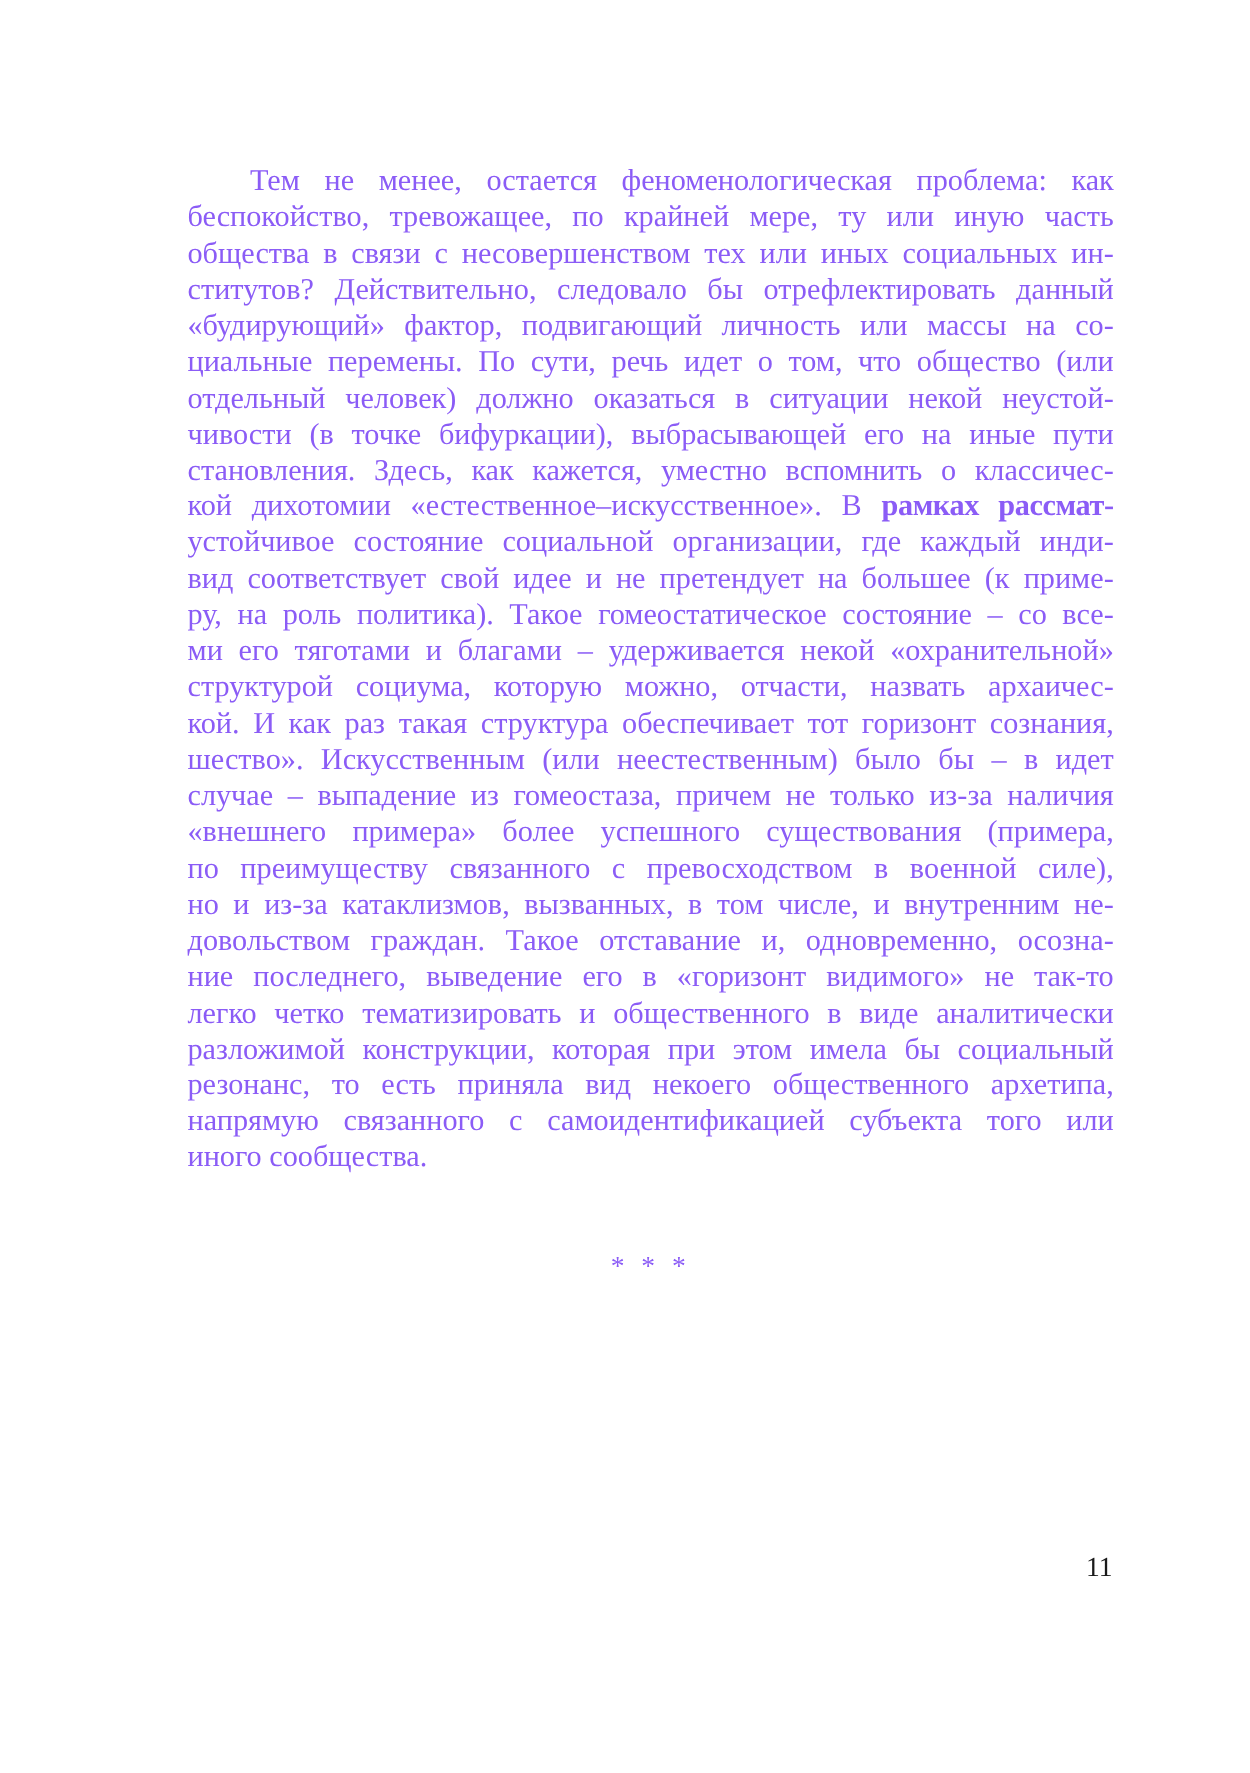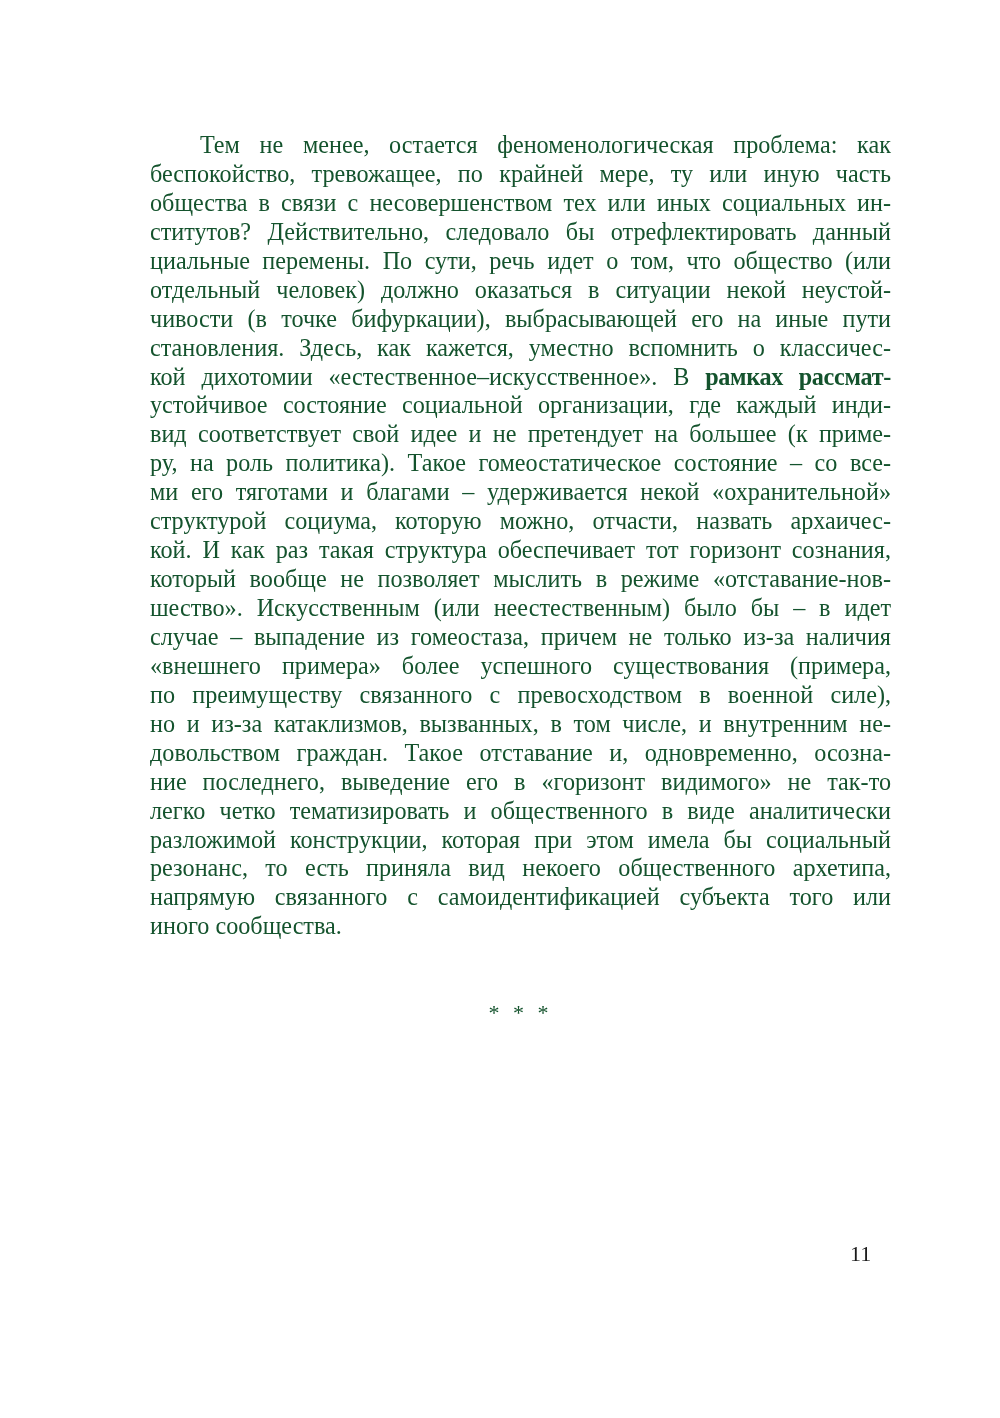--- a/index.html
+++ b/index.html
@@ -1,59 +1,59 @@
 <!DOCTYPE html>
 <html><head>
 <meta charset="utf-8">
 <style>
   html, body { margin: 0; padding: 0; background: #ffffff; }
   body { width: 1000px; height: 1418px; position: relative; overflow: hidden; }
   .page {
     position: absolute; left: 150px; top: 131px; width: 741px;
     font-family: "Liberation Serif", "DejaVu Serif", serif;
-    font-size: 24.2px; line-height: 28.95px; color: #14532d;
+    font-size: 24.2px; line-height: 28.95px; color: #8b5cf6;
   }
   .para { margin: 0; text-align: justify; text-align-last: left; }
   .line { display: block; text-align: justify; text-align-last: justify; white-space: nowrap; height: 28.95px; }
   .line.indent { padding-left: 50px; }
   .line.last { text-align-last: left; }
   .line .bold { font-weight: bold; letter-spacing: -0.3px; }
   .separator {
     text-align: center; margin: 0; height: 28.95px;
     position: relative; left: 0; width: 741px;
     letter-spacing: 4px; font-size: 22px;
   }
   .sep-wrap { margin-top: 58px; margin-bottom: 58px; }
   .page-number {
-    position: absolute; top: 1241px; left: 850px; width: 40px; 
+    position: absolute; top: 1241px; left: 850px; width: 40px; text-align: right;
     font-family: "Liberation Serif", "DejaVu Serif", serif;
     font-size: 22px; color: #1a1a1a;
   }
 </style>
 </head>
 <body>
 
 <div class="page">
   <div class="para">
     <span class="line indent">Тем не менее, остается феноменологическая проблема: как</span>
     <span class="line">беспокойство, тревожащее, по крайней мере, ту или иную часть</span>
     <span class="line">общества в связи с несовершенством тех или иных социальных ин-</span>
     <span class="line">ститутов? Действительно, следовало бы отрефлектировать данный</span>
+    <span class="line">«будирующий» фактор, подвигающий личность или массы на со-</span>
     <span class="line">циальные перемены. По сути, речь идет о том, что общество (или</span>
     <span class="line">отдельный человек) должно оказаться в ситуации некой неустой-</span>
     <span class="line">чивости (в точке бифуркации), выбрасывающей его на иные пути</span>
     <span class="line">становления. Здесь, как кажется, уместно вспомнить о классичес-</span>
     <span class="line"><span>кой дихотомии «естественное–искусственное». В </span><span class="bold">рамках рассмат-</span></span>
     <span class="line">устойчивое состояние социальной организации, где каждый инди-</span>
     <span class="line">вид соответствует свой идее и не претендует на большее (к приме-</span>
     <span class="line">ру, на роль политика). Такое гомеостатическое состояние – со все-</span>
     <span class="line">ми его тяготами и благами – удерживается некой «охранительной»</span>
     <span class="line">структурой социума, которую можно, отчасти, назвать архаичес-</span>
     <span class="line">кой. И как раз такая структура обеспечивает тот горизонт сознания,</span>
-    <span class="line">который вообще не позволяет мыслить в режиме «отставание-нов-</span>
     <span class="line">шество». Искусственным (или неестественным) было бы – в идет</span>
     <span class="line">случае – выпадение из гомеостаза, причем не только из-за наличия</span>
     <span class="line">«внешнего примера» более успешного существования (примера,</span>
     <span class="line">по преимуществу связанного с превосходством в военной силе),</span>
     <span class="line">но и из-за катаклизмов, вызванных, в том числе, и внутренним не-</span>
     <span class="line">довольством граждан. Такое отставание и, одновременно, осозна-</span>
     <span class="line">ние последнего, выведение его в «горизонт видимого» не так-то</span>
     <span class="line">легко четко тематизировать и общественного в виде аналитически</span>
     <span class="line">разложимой конструкции, которая при этом имела бы социальный</span>
     <span class="line">резонанс, то есть приняла вид некоего общественного архетипа,</span>

